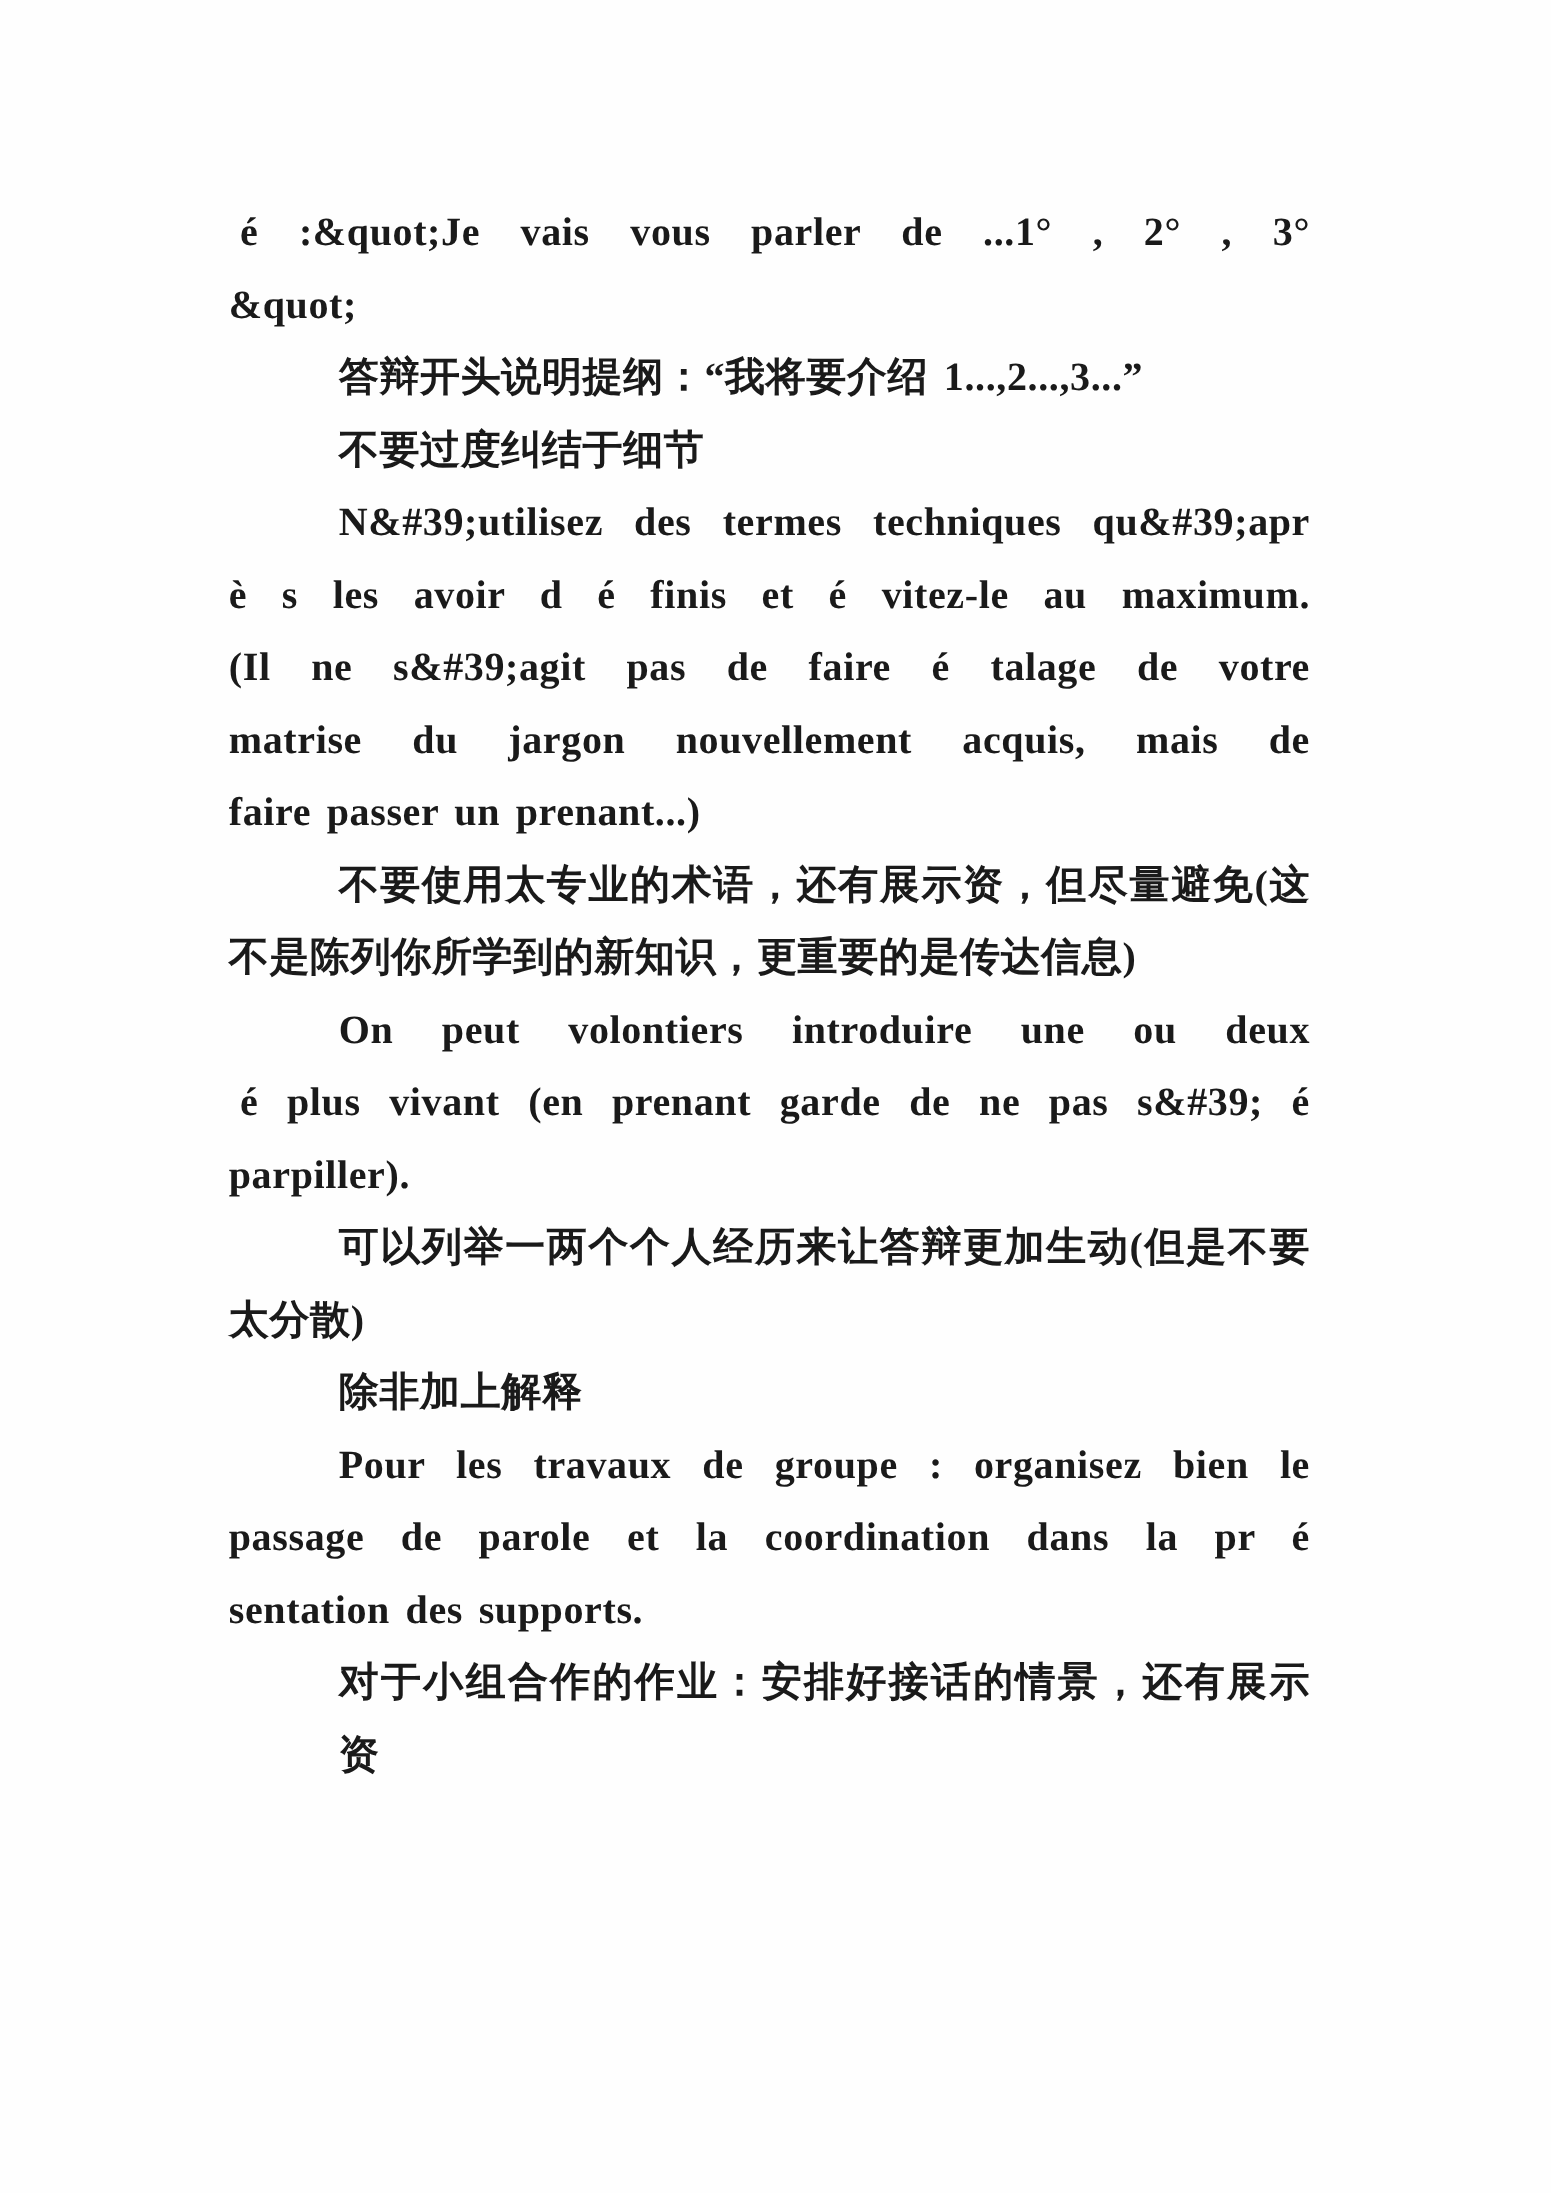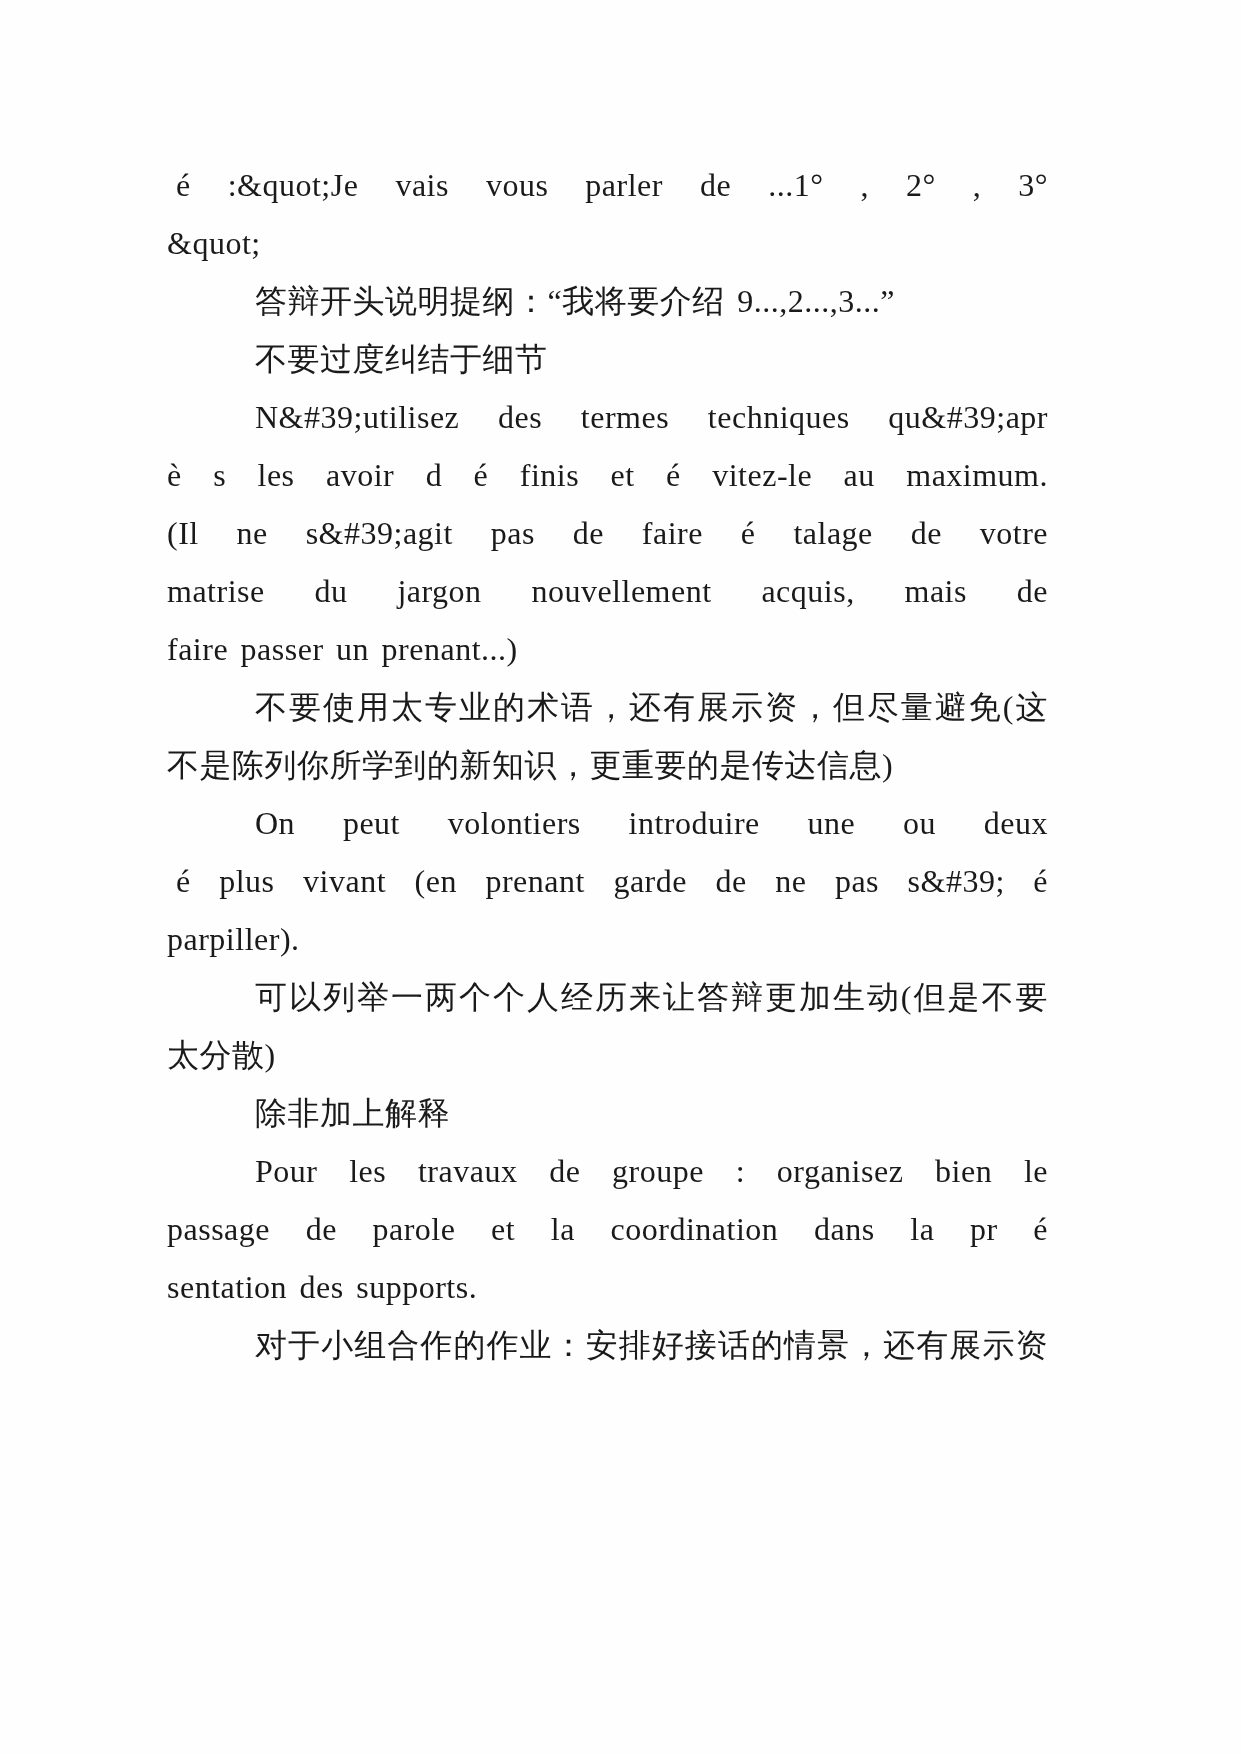--- a/index.html
+++ b/index.html
@@ -16,49 +16,50 @@
   }
   .text-block {
     position: absolute;
     left: 167px;
     top: 156px;
     width: 881px;
   }
   .line {
     font-family: "Liberation Serif", "DejaVu Serif", serif;
     font-size: 32px;
-    font-weight: 400;
+    font-weight: 700;
     color: #1a1a1a;
     height: 58px;
     line-height: 58px;
     letter-spacing: 0.5px;
     word-spacing: 4px;
     white-space: pre;
     overflow: visible;
+    margin-left: 16px;
   }
   .line.justify {
     white-space: normal;
     text-align: justify;
     text-align-last: justify;
   }
   .line.indent {
     padding-left: 88px;
   }
   .line.pad {
     padding-left: 9px;
   }
 </style>
 </head>
 <body>
 
 <div class="page">
   <div class="text-block">
       <div class="line justify pad">é :&amp;quot;Je vais vous parler de ...1° , 2° , 3°</div>
       <div class="line">&amp;quot;</div>
-      <div class="line indent">答辩开头说明提纲：“我将要介绍 9...,2...,3...”</div>
+      <div class="line indent">答辩开头说明提纲：“我将要介绍 1...,2...,3...”</div>
       <div class="line indent">不要过度纠结于细节</div>
       <div class="line indent justify">N&amp;#39;utilisez des termes techniques qu&amp;#39;apr</div>
       <div class="line justify">è s les avoir d é finis et é vitez-le au maximum.</div>
       <div class="line justify">(Il ne s&amp;#39;agit pas de faire é talage de votre</div>
       <div class="line justify">matrise du jargon nouvellement acquis, mais de</div>
       <div class="line">faire passer un prenant...)</div>
       <div class="line indent justify">不要使用太专业的术语，还有展示资，但尽量避免(这</div>
       <div class="line">不是陈列你所学到的新知识，更重要的是传达信息)</div>
       <div class="line indent justify">On peut volontiers introduire une ou deux</div>
       <div class="line justify pad">é plus vivant (en prenant garde de ne pas s&amp;#39; é</div>

